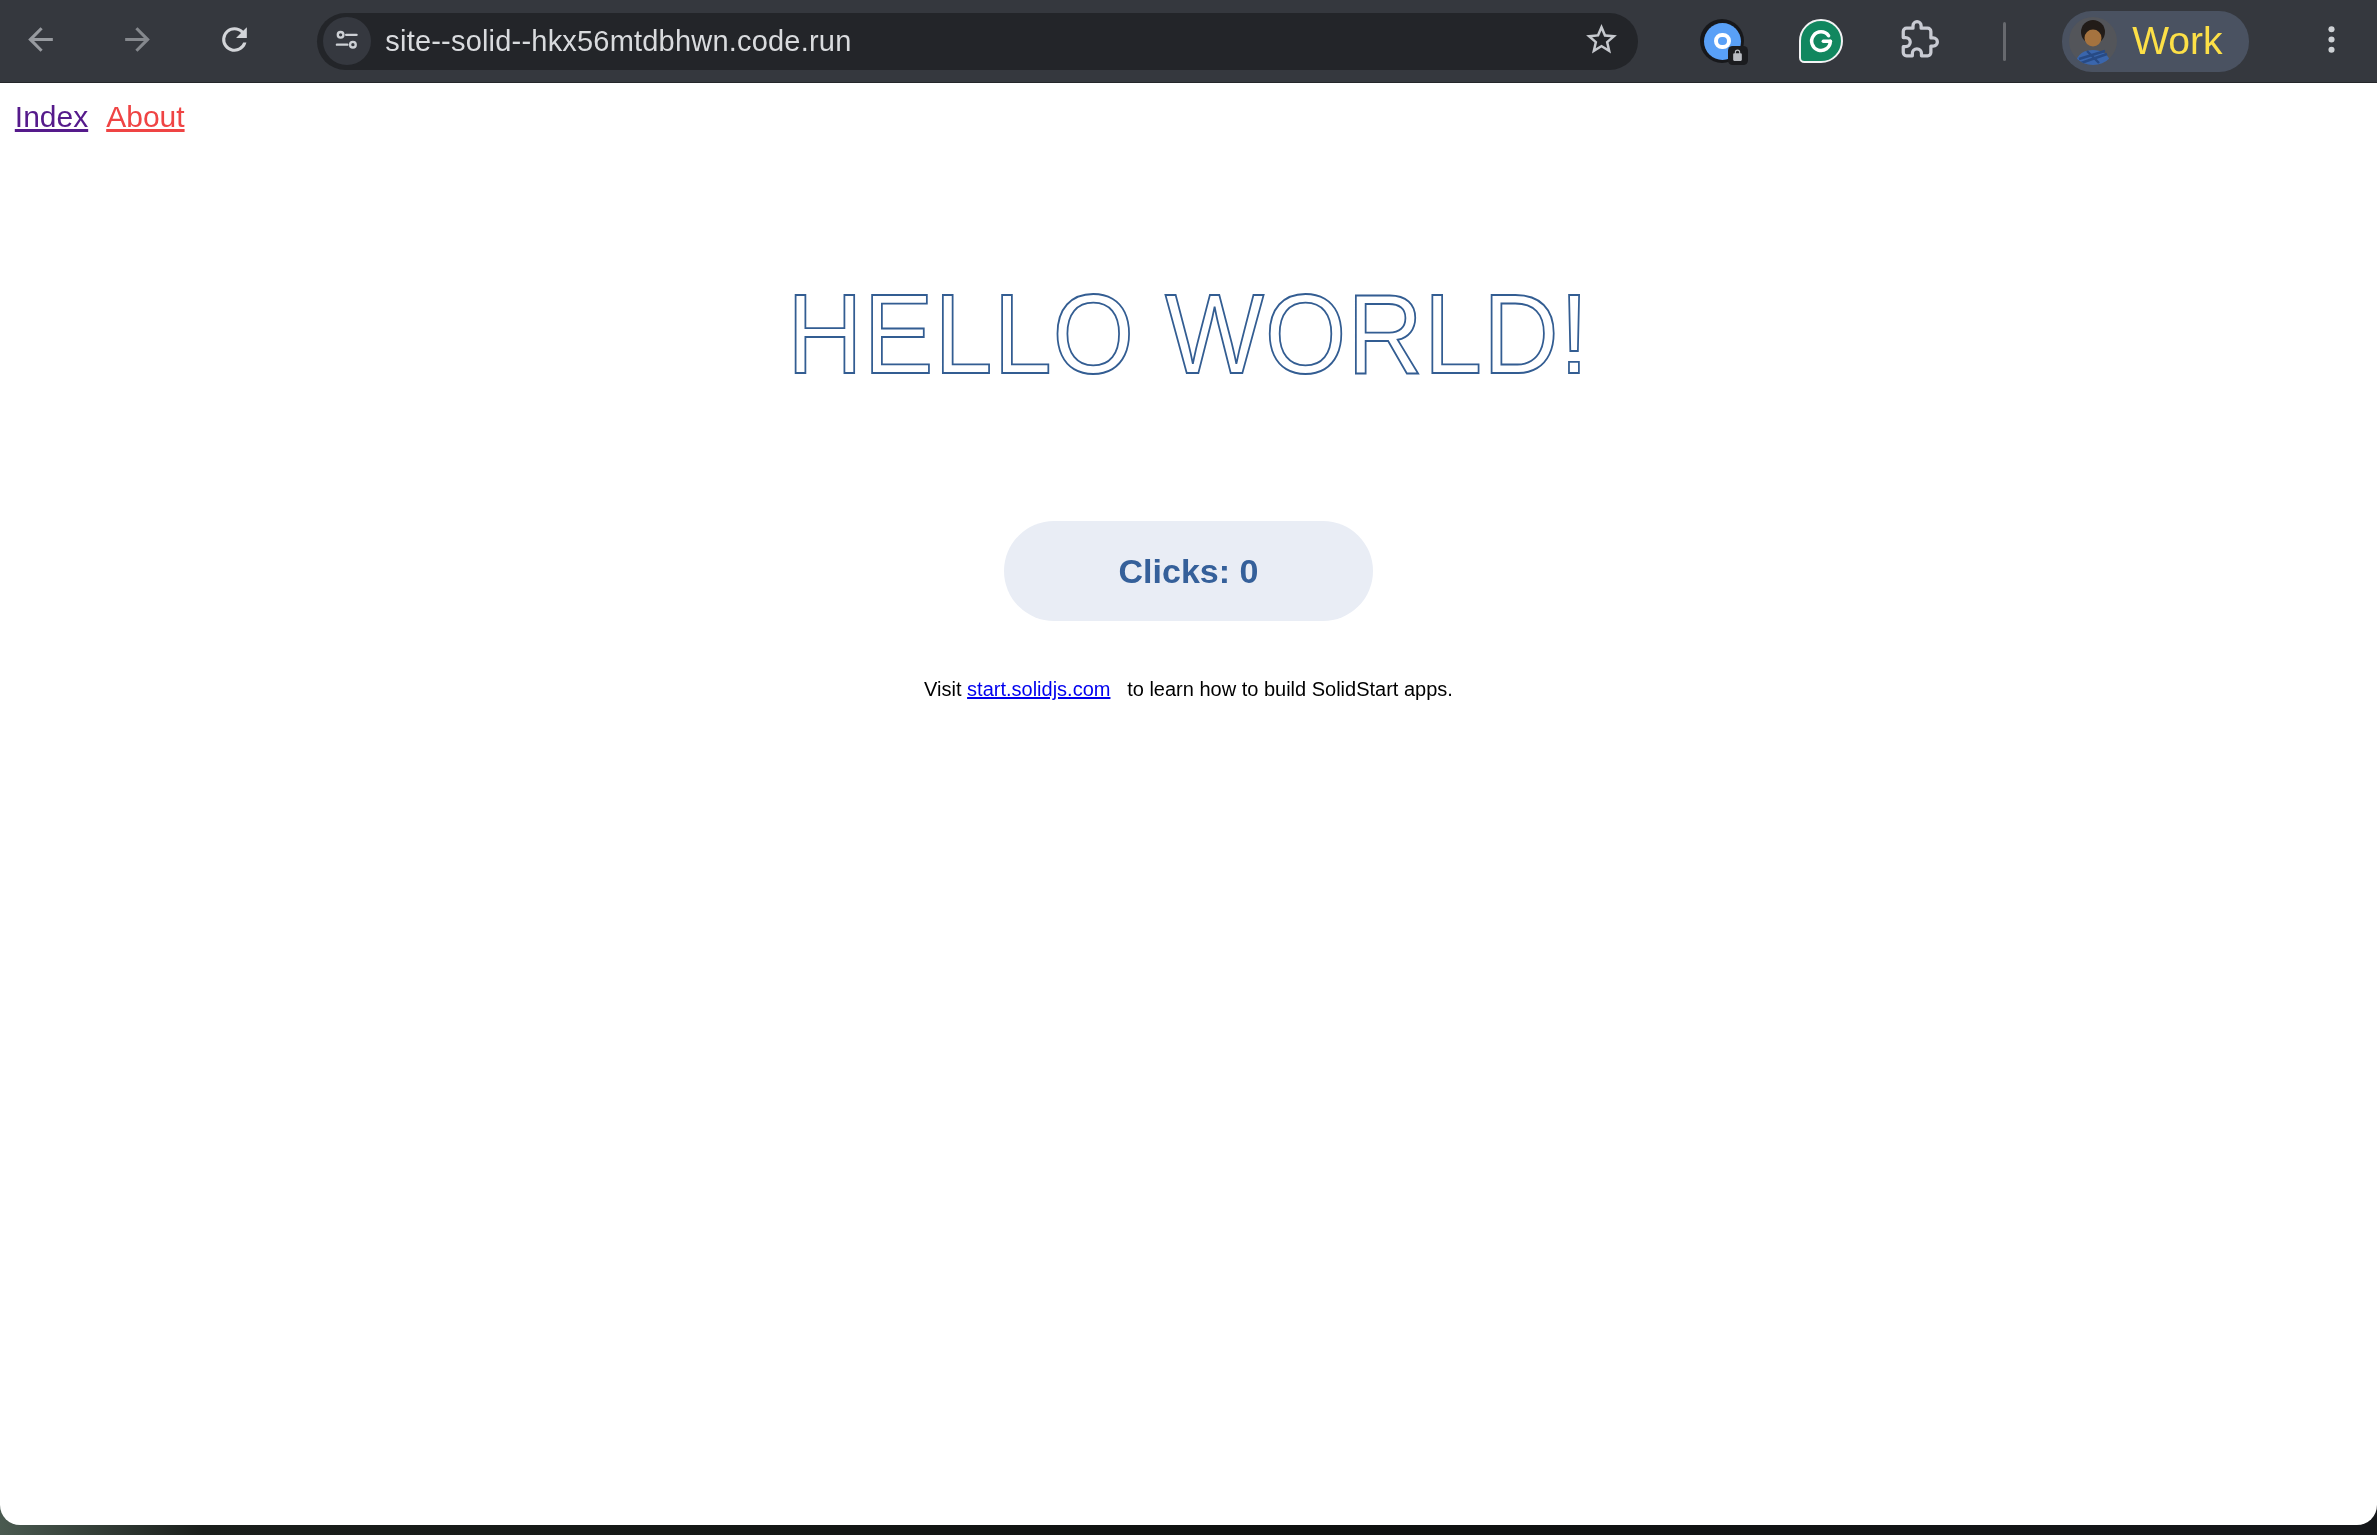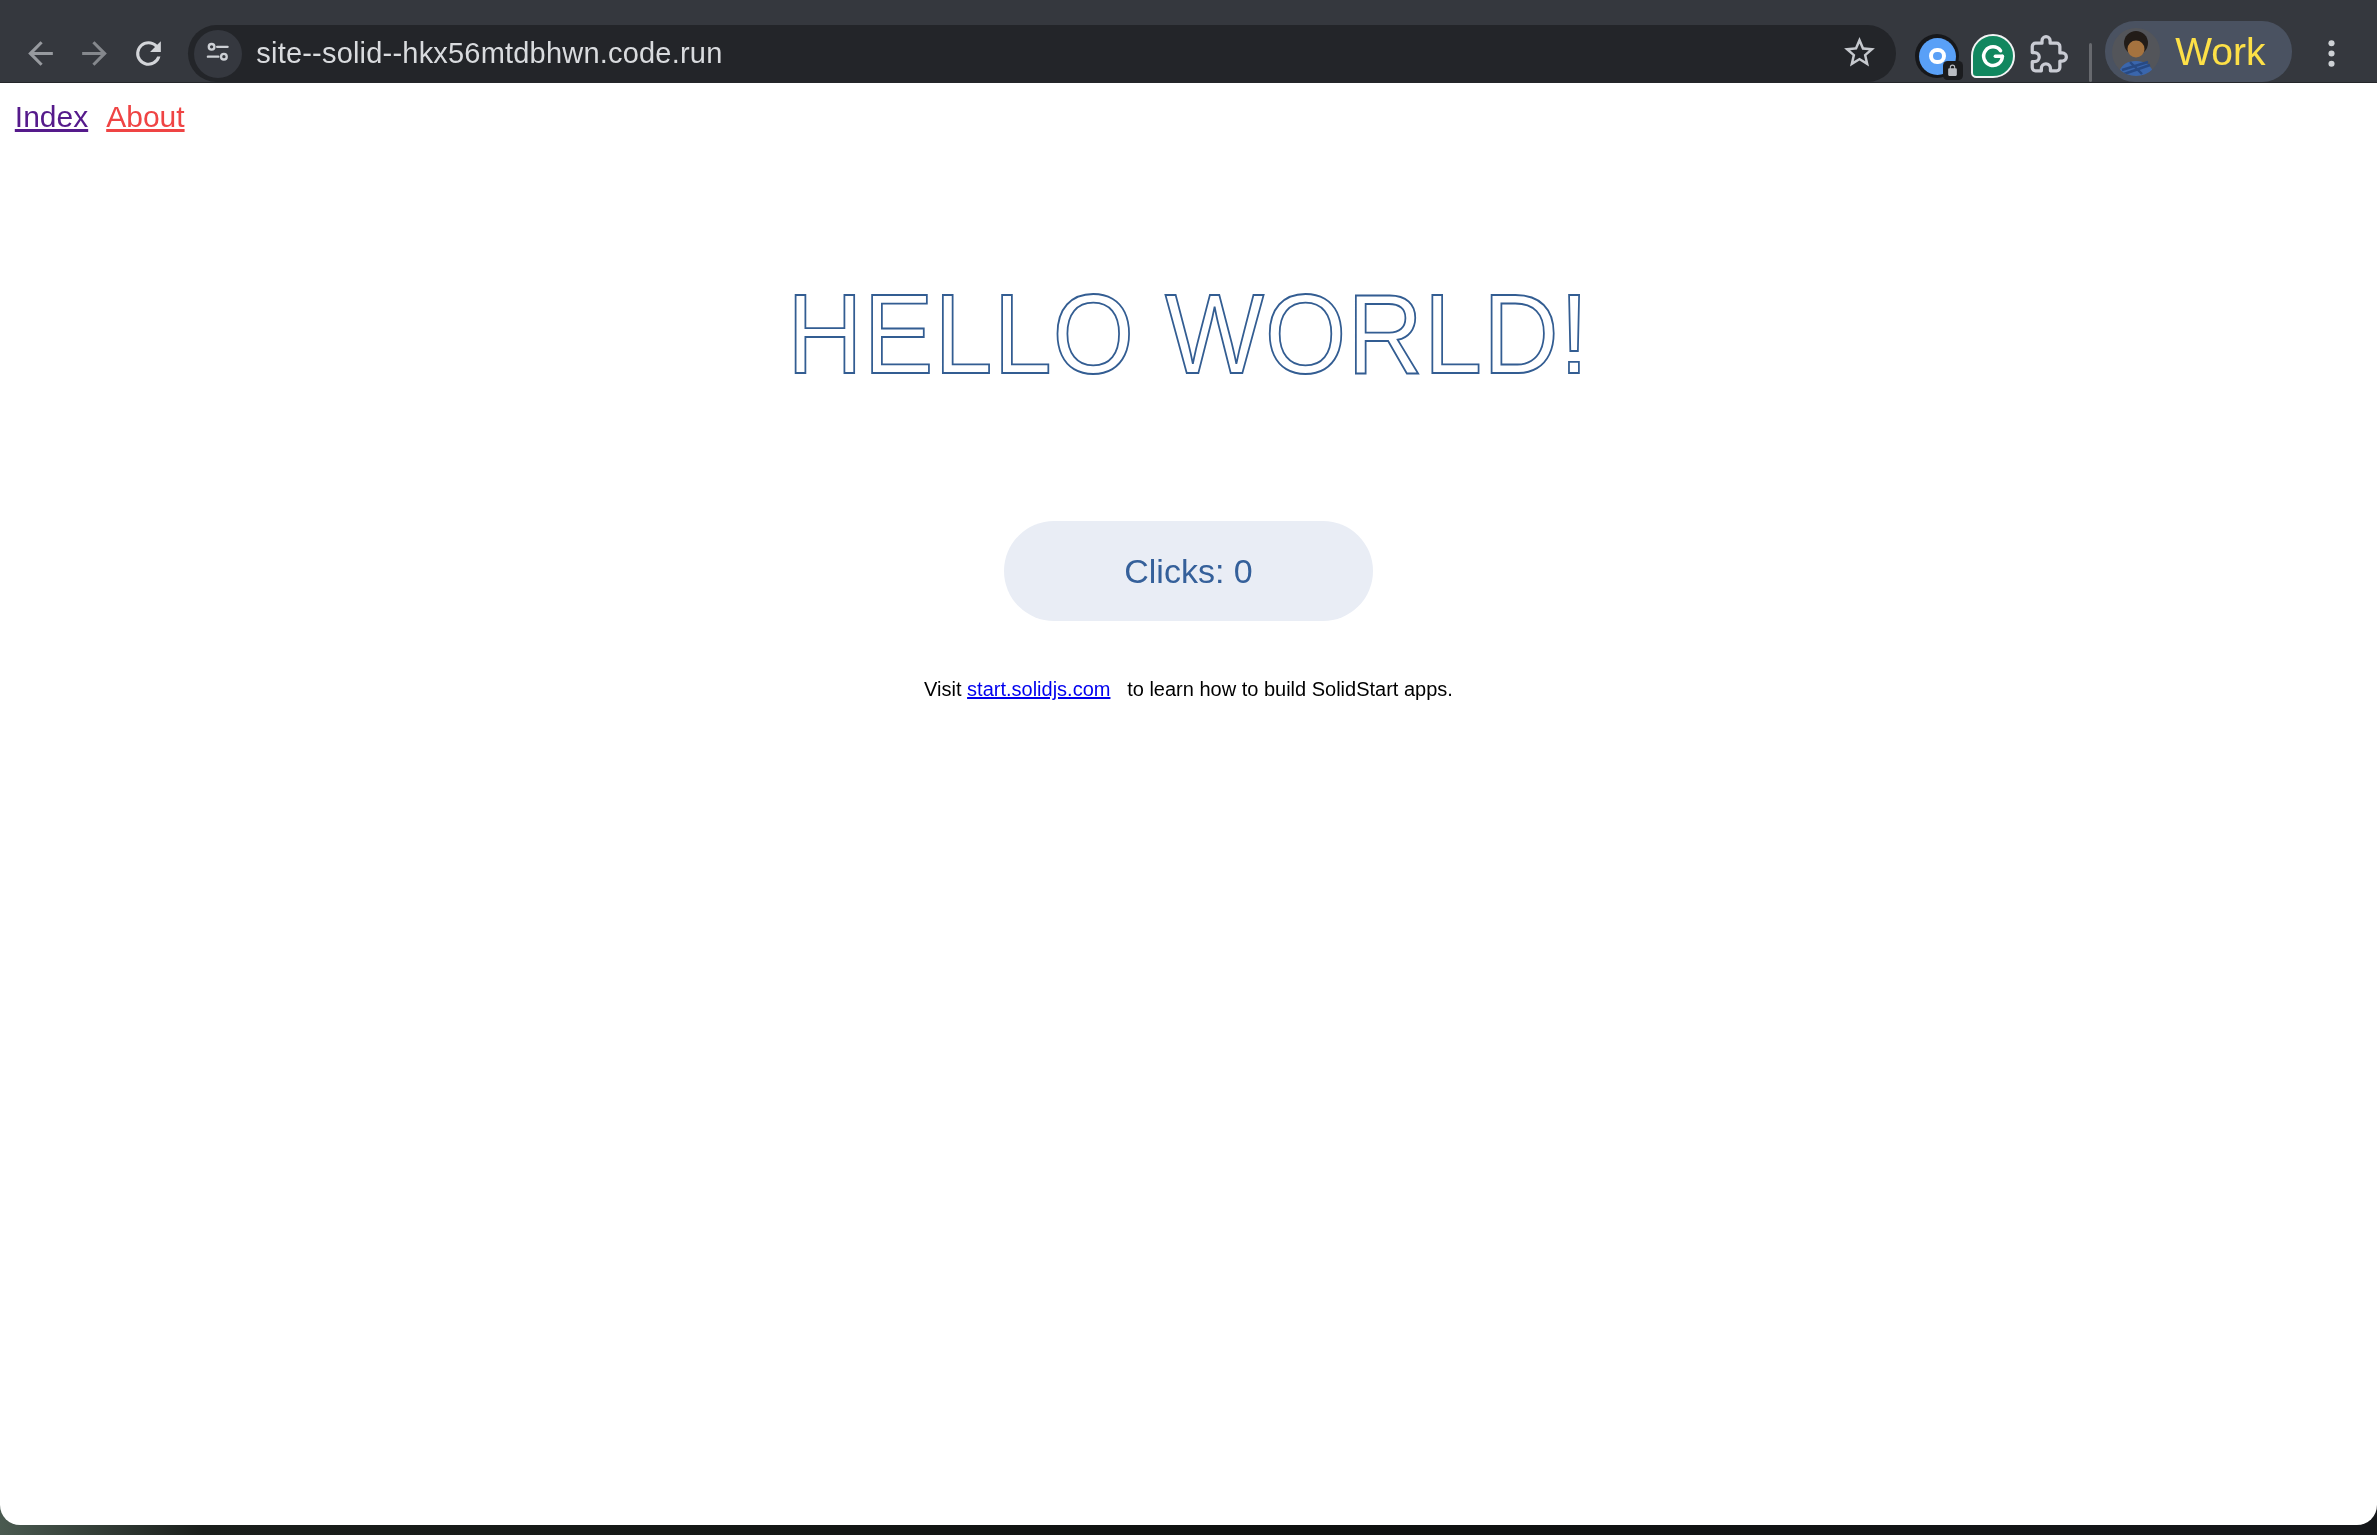--- a/index.html
+++ b/index.html
@@ -13,22 +13,23 @@
     display: flex; flex-direction: column;
     border-radius: 0 0 20px 20px;
     overflow: hidden;
   }
 
   
   .toolbar {
     height: 83px; flex: 0 0 83px;
     background: #35383e;
     border-bottom: 1.8px solid #24262a;
-    display: flex; align-items: flex-end;
+    display: flex; align-items: center;
     padding: 0 18.5px 0 13px;
+    gap: 43px;
   }
   .tool-btn {
     width: 54px; height: 54px; flex: 0 0 auto;
     display: flex; align-items: center; justify-content: center;
     background: transparent; border: none; border-radius: 50%;
     cursor: pointer;
   }
   .tool-btn svg { width: 37px; height: 37px; }
   .c-back { color: #979a9f; }
   .c-fwd  { color: #85888d; }
@@ -122,21 +123,21 @@
   @supports (-webkit-text-stroke: 1px #000) {
     .page-title .squish { color: transparent; -webkit-text-stroke: 1.9px #335d92; }
   }
 
   .clicks-btn {
     margin-top: 119px;
     width: 369px; height: 100px;
     border: none; border-radius: 50px;
     background: #e9edf5; color: #35609a;
     font-family: "Liberation Sans", sans-serif;
-    font-size: 34px; cursor: pointer;
+    font-size: 34px; cursor: pointer; font-weight: bold;
   }
 
   .info-line {
     margin-top: 57px;
     font-size: 20px; color: #000000;
     white-space: pre-wrap;
   }
   .info-line a { color: #0000ee; text-decoration: underline; cursor: pointer; }
 </style>
 </head>

